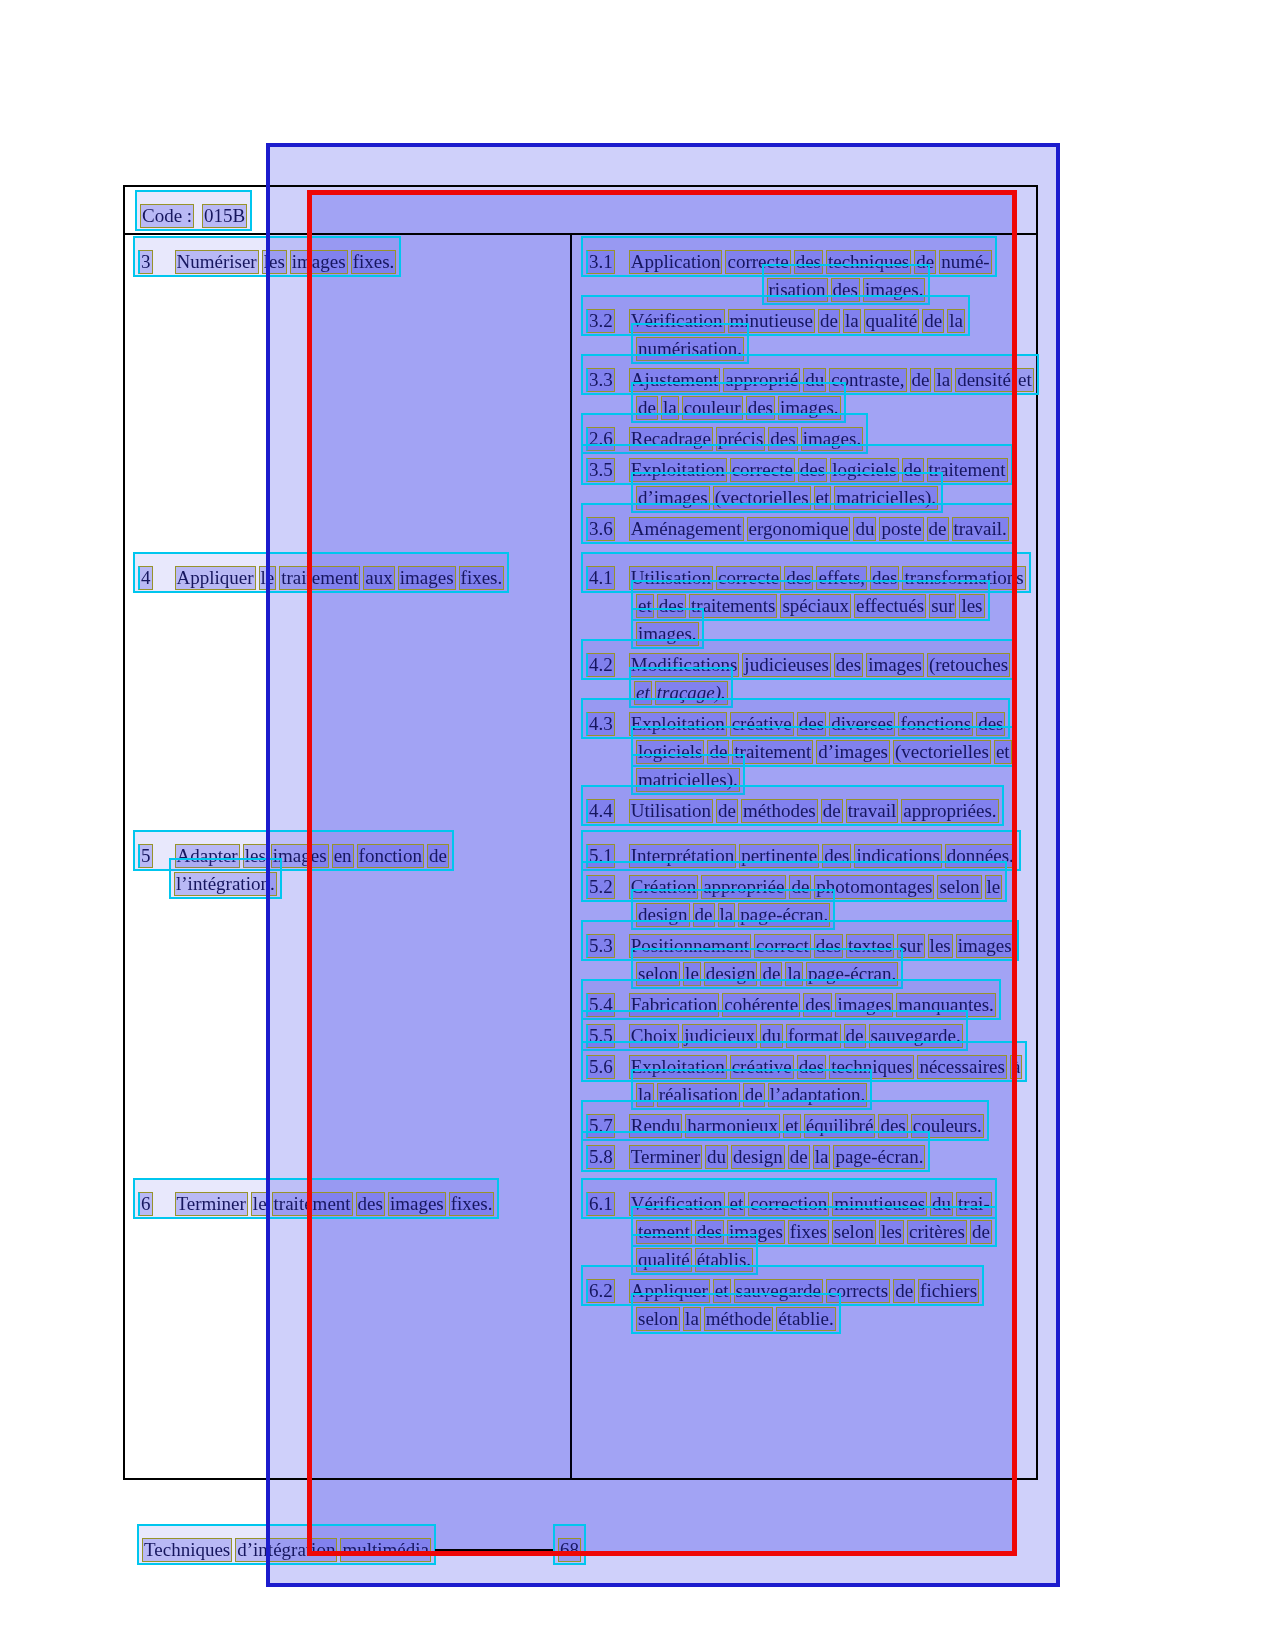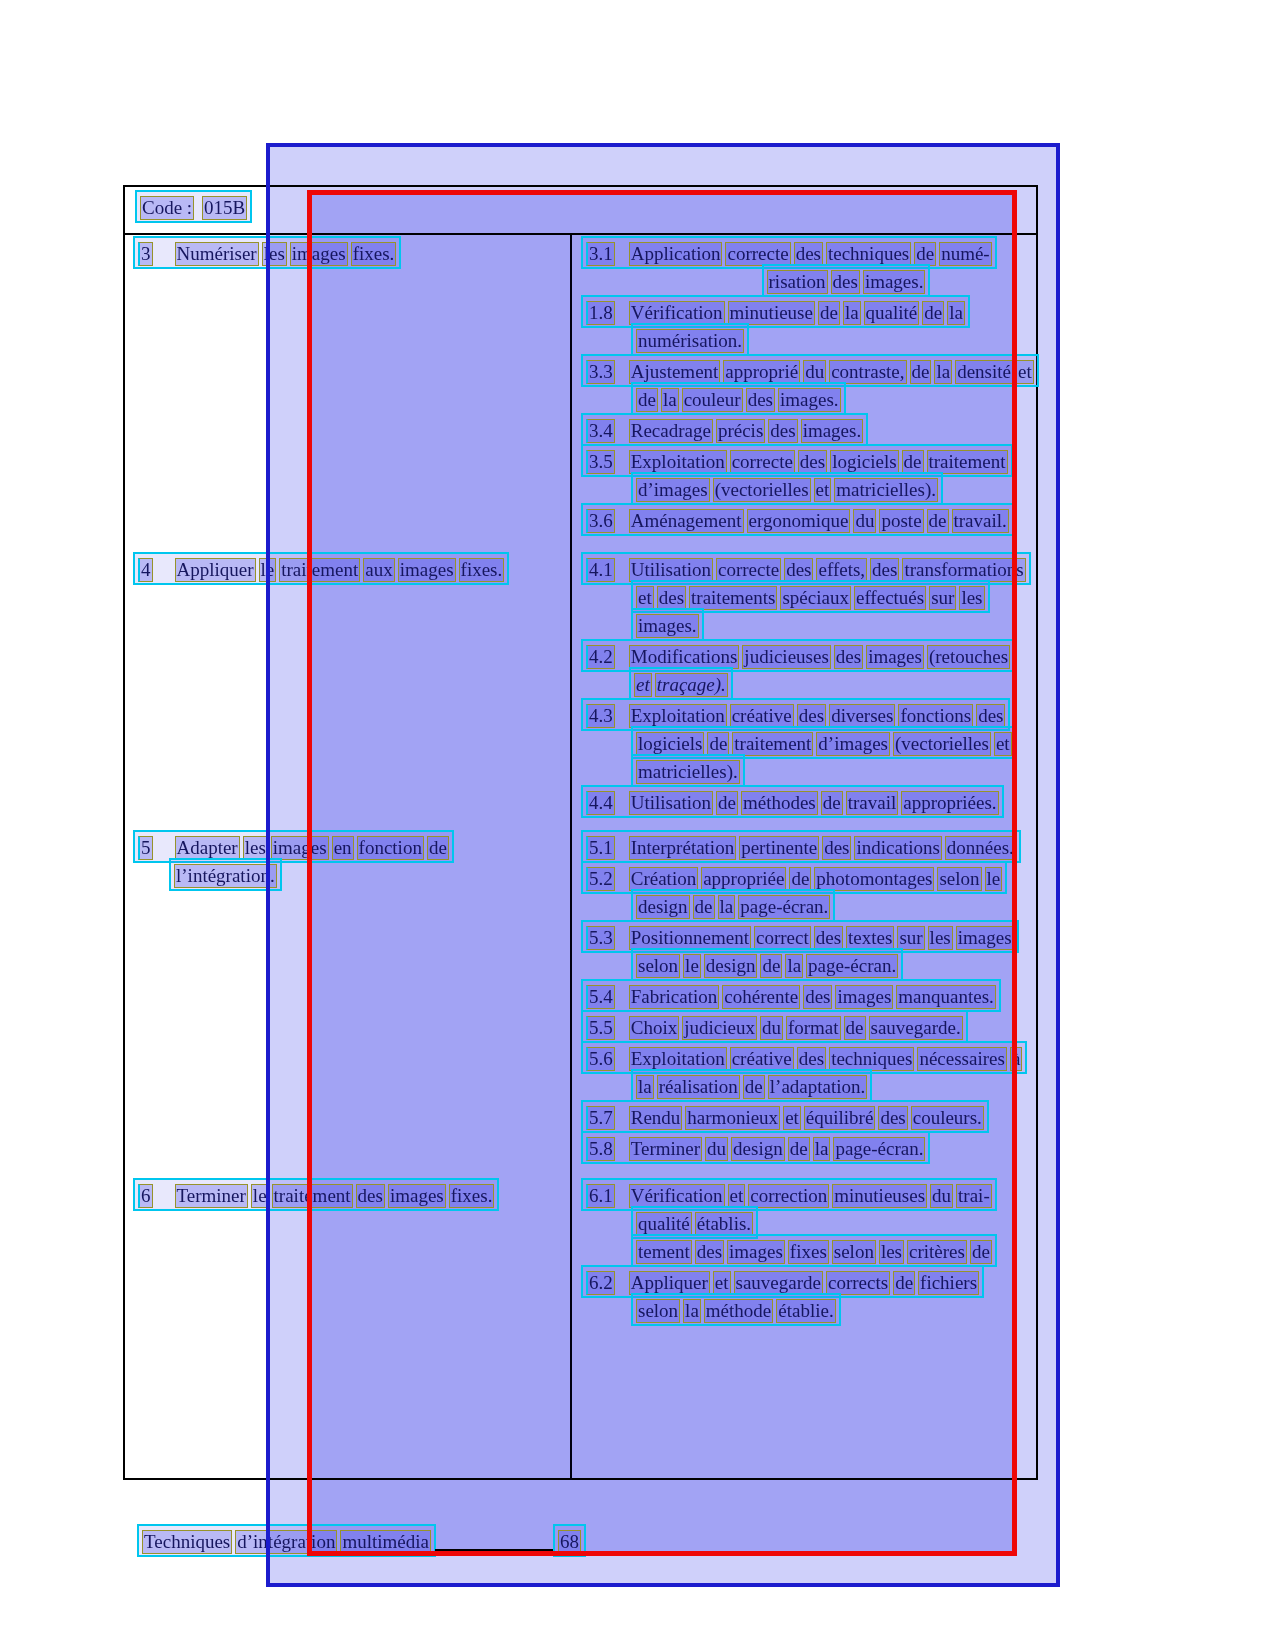--- a/index.html
+++ b/index.html
@@ -19,21 +19,21 @@
 
   .row { position:absolute; width:930px; }
   .cell-left  { position:absolute; left:0; top:0; width:498px; }
   .cell-right { position:absolute; left:448px; top:0; width:480px; }
 
   .lrow { height:28px; white-space:nowrap; }
   .line {
     display:inline-block;
     border:2px solid #00c6ee;
     background:rgba(90,90,235,0.14);
-    padding:4px 3px 1px 3px;
+    padding:12px 3px 1px 3px;
     font-size:19px; line-height:22px;
     white-space:nowrap;
   }
   .w {
     display:inline-block;
     border:1px solid #97932a;
     background:rgba(75,75,230,0.30);
     padding:0 1px; margin-right:3px;
   }
   .w:last-child { margin-right:0; }
@@ -74,29 +74,29 @@
       <div class="row" style="top: 236px; left: 133px;">
         <div class="cell-left">
           <div class="lrow"><span class="line"><span class="w num-w item-num">3</span><span class="w">Numériser</span><span class="w">les</span><span class="w">images</span><span class="w">fixes.</span></span></div>
         </div>
         <div class="cell-right">
           <div class="crit">
             <div class="lrow"><span class="line"><span class="w num-w crit-num">3.1</span><span class="w">Application</span><span class="w">correcte</span><span class="w">des</span><span class="w">techniques</span><span class="w">de</span><span class="w">numé-</span></span></div>
             <div class="lrow" style="margin-left: 50px; text-align: center;"><span class="line"><span class="w">risation</span><span class="w">des</span><span class="w">images.</span></span></div>
           </div>
           <div class="crit">
-            <div class="lrow"><span class="line"><span class="w num-w crit-num">1.8</span><span class="w">Vérification</span><span class="w">minutieuse</span><span class="w">de</span><span class="w">la</span><span class="w">qualité</span><span class="w">de</span><span class="w">la</span></span></div>
+            <div class="lrow"><span class="line"><span class="w num-w crit-num">3.2</span><span class="w">Vérification</span><span class="w">minutieuse</span><span class="w">de</span><span class="w">la</span><span class="w">qualité</span><span class="w">de</span><span class="w">la</span></span></div>
             <div class="lrow" style="margin-left: 50px;"><span class="line"><span class="w">numérisation.</span></span></div>
           </div>
           <div class="crit">
             <div class="lrow"><span class="line"><span class="w num-w crit-num">3.3</span><span class="w">Ajustement</span><span class="w">approprié</span><span class="w">du</span><span class="w">contraste,</span><span class="w">de</span><span class="w">la</span><span class="w">densité</span><span class="w">et</span></span></div>
             <div class="lrow" style="margin-left: 50px;"><span class="line"><span class="w">de</span><span class="w">la</span><span class="w">couleur</span><span class="w">des</span><span class="w">images.</span></span></div>
           </div>
           <div class="crit">
-            <div class="lrow"><span class="line"><span class="w num-w crit-num">3.4</span><span class="w">Recadrage</span><span class="w">précis</span><span class="w">des</span><span class="w">images.</span></span></div>
+            <div class="lrow"><span class="line"><span class="w num-w crit-num">2.6</span><span class="w">Recadrage</span><span class="w">précis</span><span class="w">des</span><span class="w">images.</span></span></div>
           </div>
           <div class="crit">
             <div class="lrow"><span class="line"><span class="w num-w crit-num">3.5</span><span class="w">Exploitation</span><span class="w">correcte</span><span class="w">des</span><span class="w">logiciels</span><span class="w">de</span><span class="w">traitement</span></span></div>
             <div class="lrow" style="margin-left: 50px;"><span class="line"><span class="w">d’images</span><span class="w">(vectorielles</span><span class="w">et</span><span class="w">matricielles).</span></span></div>
           </div>
           <div class="crit">
             <div class="lrow"><span class="line"><span class="w num-w crit-num">3.6</span><span class="w">Aménagement</span><span class="w">ergonomique</span><span class="w">du</span><span class="w">poste</span><span class="w">de</span><span class="w">travail.</span></span></div>
           </div>
         </div>
       </div>
@@ -159,22 +159,22 @@
           </div>
         </div>
       </div>
       <div class="row" style="top: 1178px; left: 133px;">
         <div class="cell-left">
           <div class="lrow"><span class="line"><span class="w num-w item-num">6</span><span class="w">Terminer</span><span class="w">le</span><span class="w">traitement</span><span class="w">des</span><span class="w">images</span><span class="w">fixes.</span></span></div>
         </div>
         <div class="cell-right">
           <div class="crit">
             <div class="lrow"><span class="line"><span class="w num-w crit-num">6.1</span><span class="w">Vérification</span><span class="w">et</span><span class="w">correction</span><span class="w">minutieuses</span><span class="w">du</span><span class="w">trai-</span></span></div>
+            <div class="lrow" style="margin-left: 50px;"><span class="line"><span class="w">tement</span><span class="w">des</span><span class="w">images</span><span class="w">fixes</span><span class="w">selon</span><span class="w">les</span><span class="w">critères</span><span class="w">de</span></span></div>
             <div class="lrow" style="margin-left: 50px;"><span class="line"><span class="w">qualité</span><span class="w">établis.</span></span></div>
-            <div class="lrow" style="margin-left: 50px;"><span class="line"><span class="w">tement</span><span class="w">des</span><span class="w">images</span><span class="w">fixes</span><span class="w">selon</span><span class="w">les</span><span class="w">critères</span><span class="w">de</span></span></div>
           </div>
           <div class="crit">
             <div class="lrow"><span class="line"><span class="w num-w crit-num">6.2</span><span class="w">Appliquer</span><span class="w">et</span><span class="w">sauvegarde</span><span class="w">corrects</span><span class="w">de</span><span class="w">fichiers</span></span></div>
             <div class="lrow" style="margin-left: 50px;"><span class="line"><span class="w">selon</span><span class="w">la</span><span class="w">méthode</span><span class="w">établie.</span></span></div>
           </div>
         </div>
       </div>
     </div>
 
   <div class="doc" id="footer-line"><span class="line"><span class="w">Techniques</span><span class="w">d’intégration</span><span class="w">multimédia</span></span></div>

